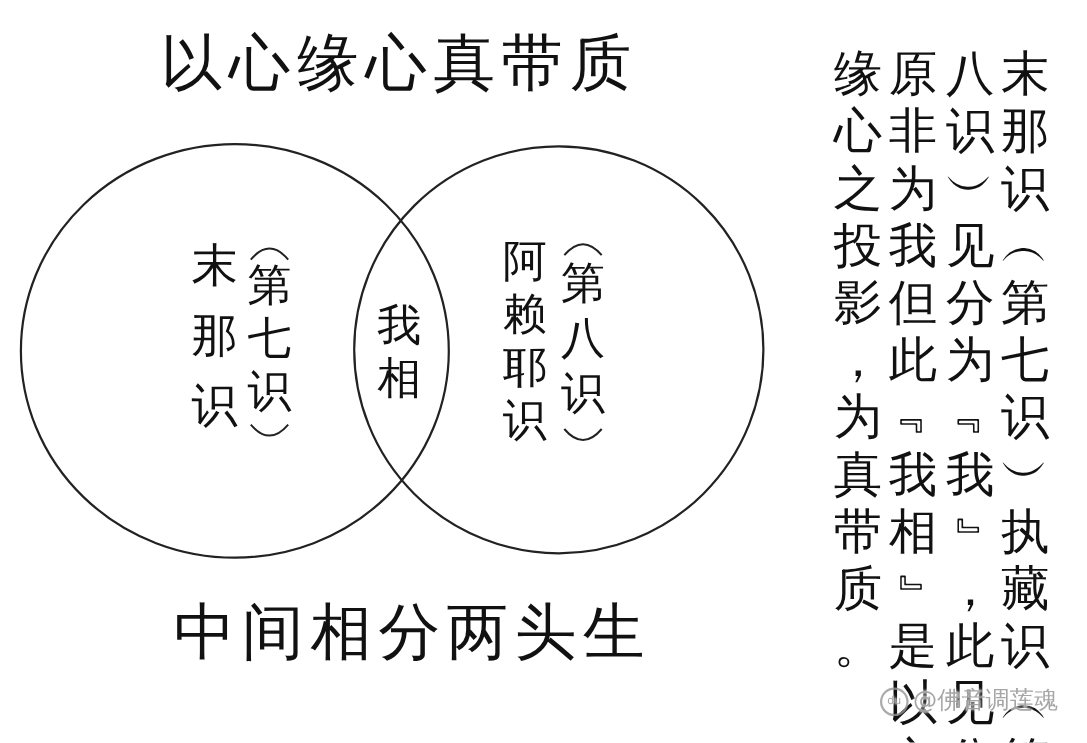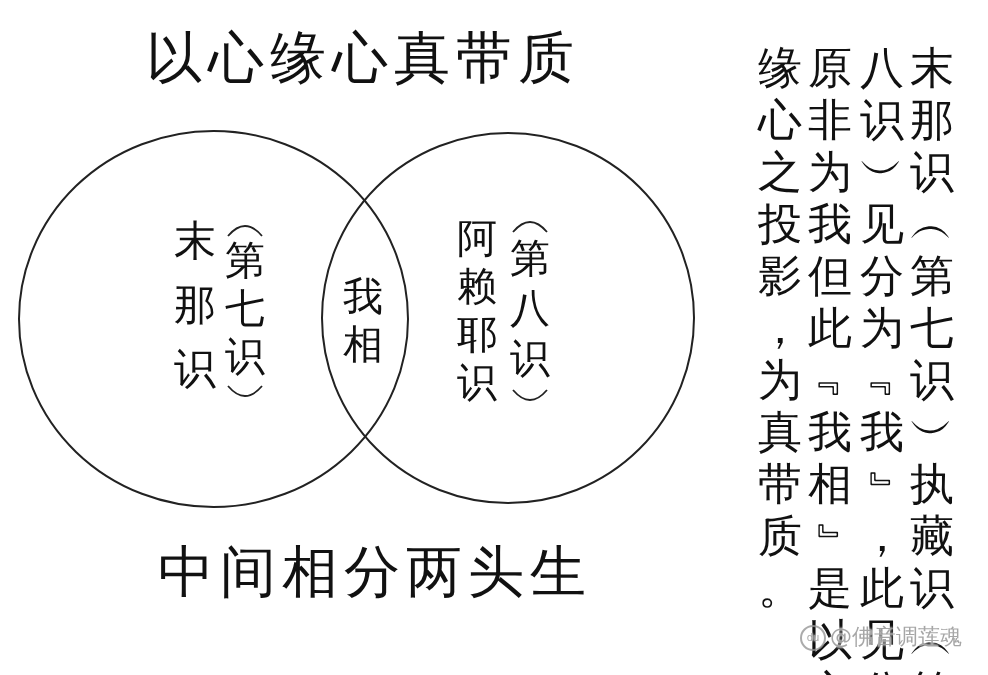--- a/index.html
+++ b/index.html
@@ -55,21 +55,21 @@
   <span style="height:48px;">耶</span>
   <span style="height:48px;">识</span>
 </div>
 
 <div class="vcol" style="left:509px; top:238px; width:42px; font-size:40px;">
   <span style="height:50px;">第</span>
   <span style="height:50px;">八</span>
   <span style="height:50px;">识</span>
 </div>
 
-<div class="title" style="left:158px; top:548px;font-family:Liberation Mono, monospace;">中间相分两头生</div>
+<div class="title" style="left:158px; top:548px;">中间相分两头生</div>
 
 <div class="note-col" style="left:909px;" id="col0">
     <span>末</span>
     <span>那</span>
     <span>识</span>
     <span>︵</span>
     <span>第</span>
     <span>七</span>
     <span>识</span>
     <span>︶</span>

